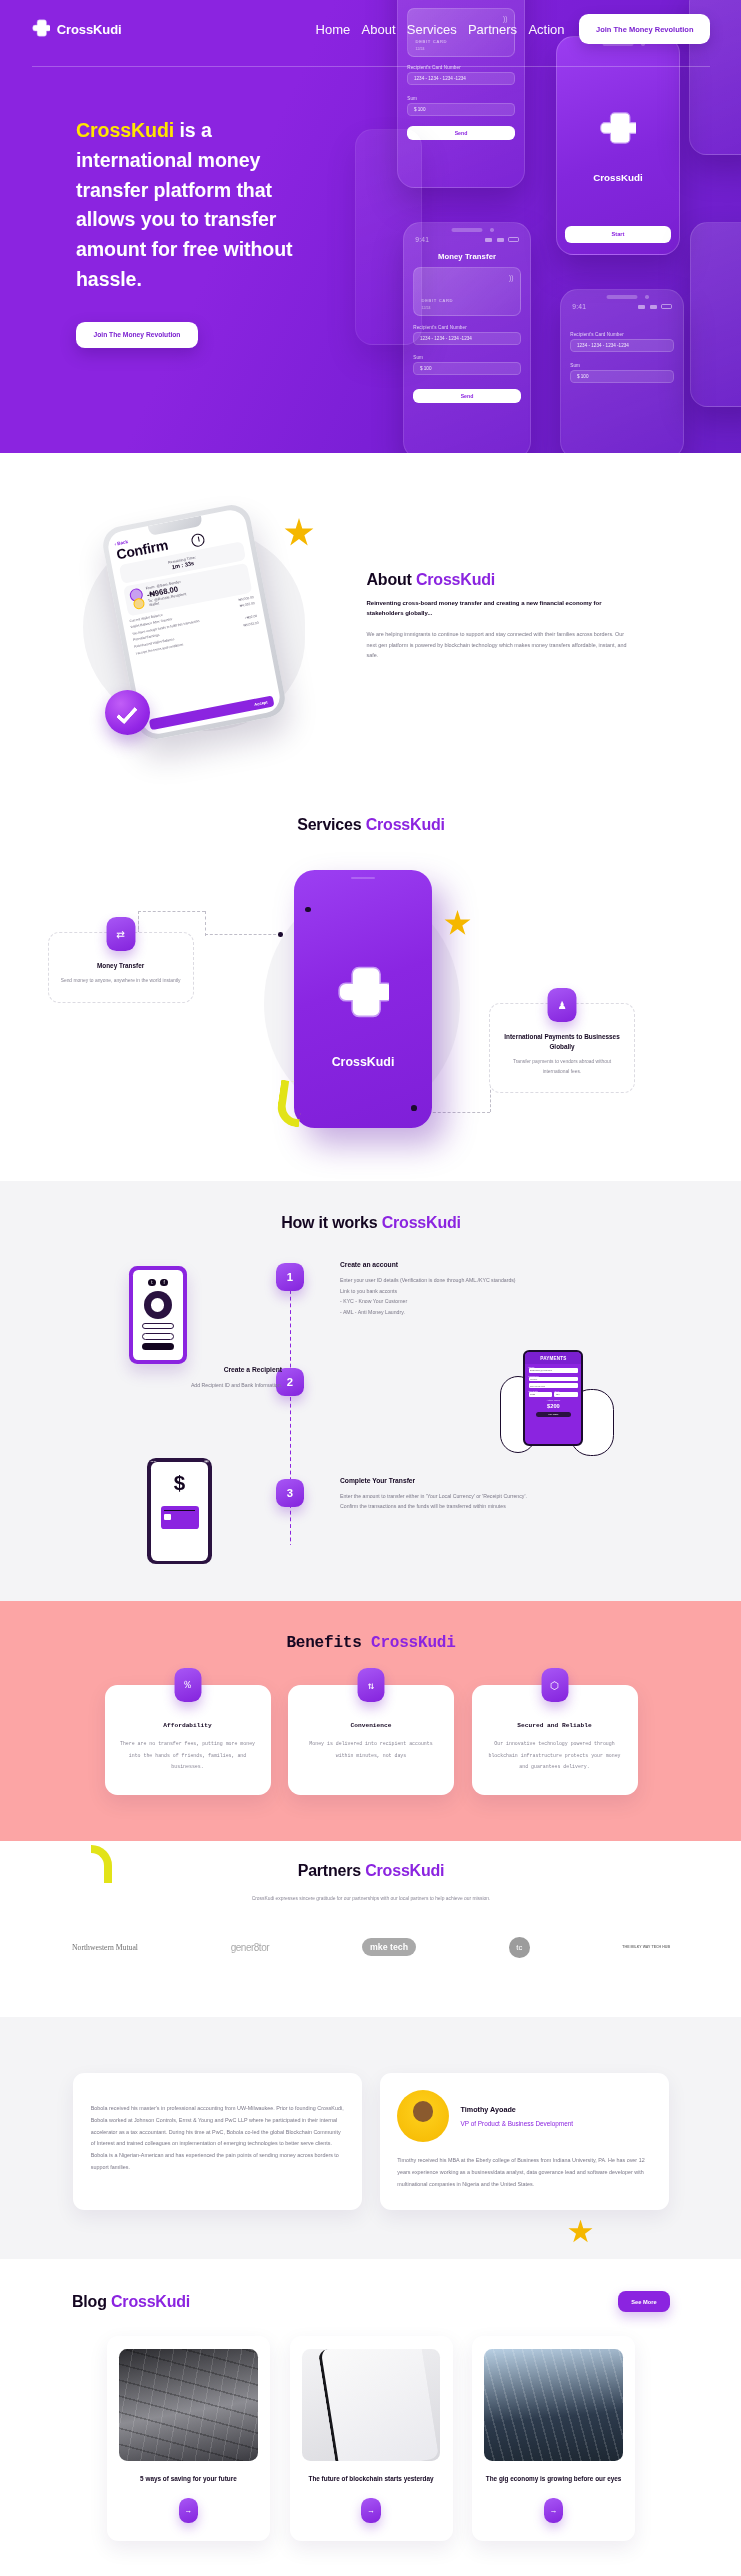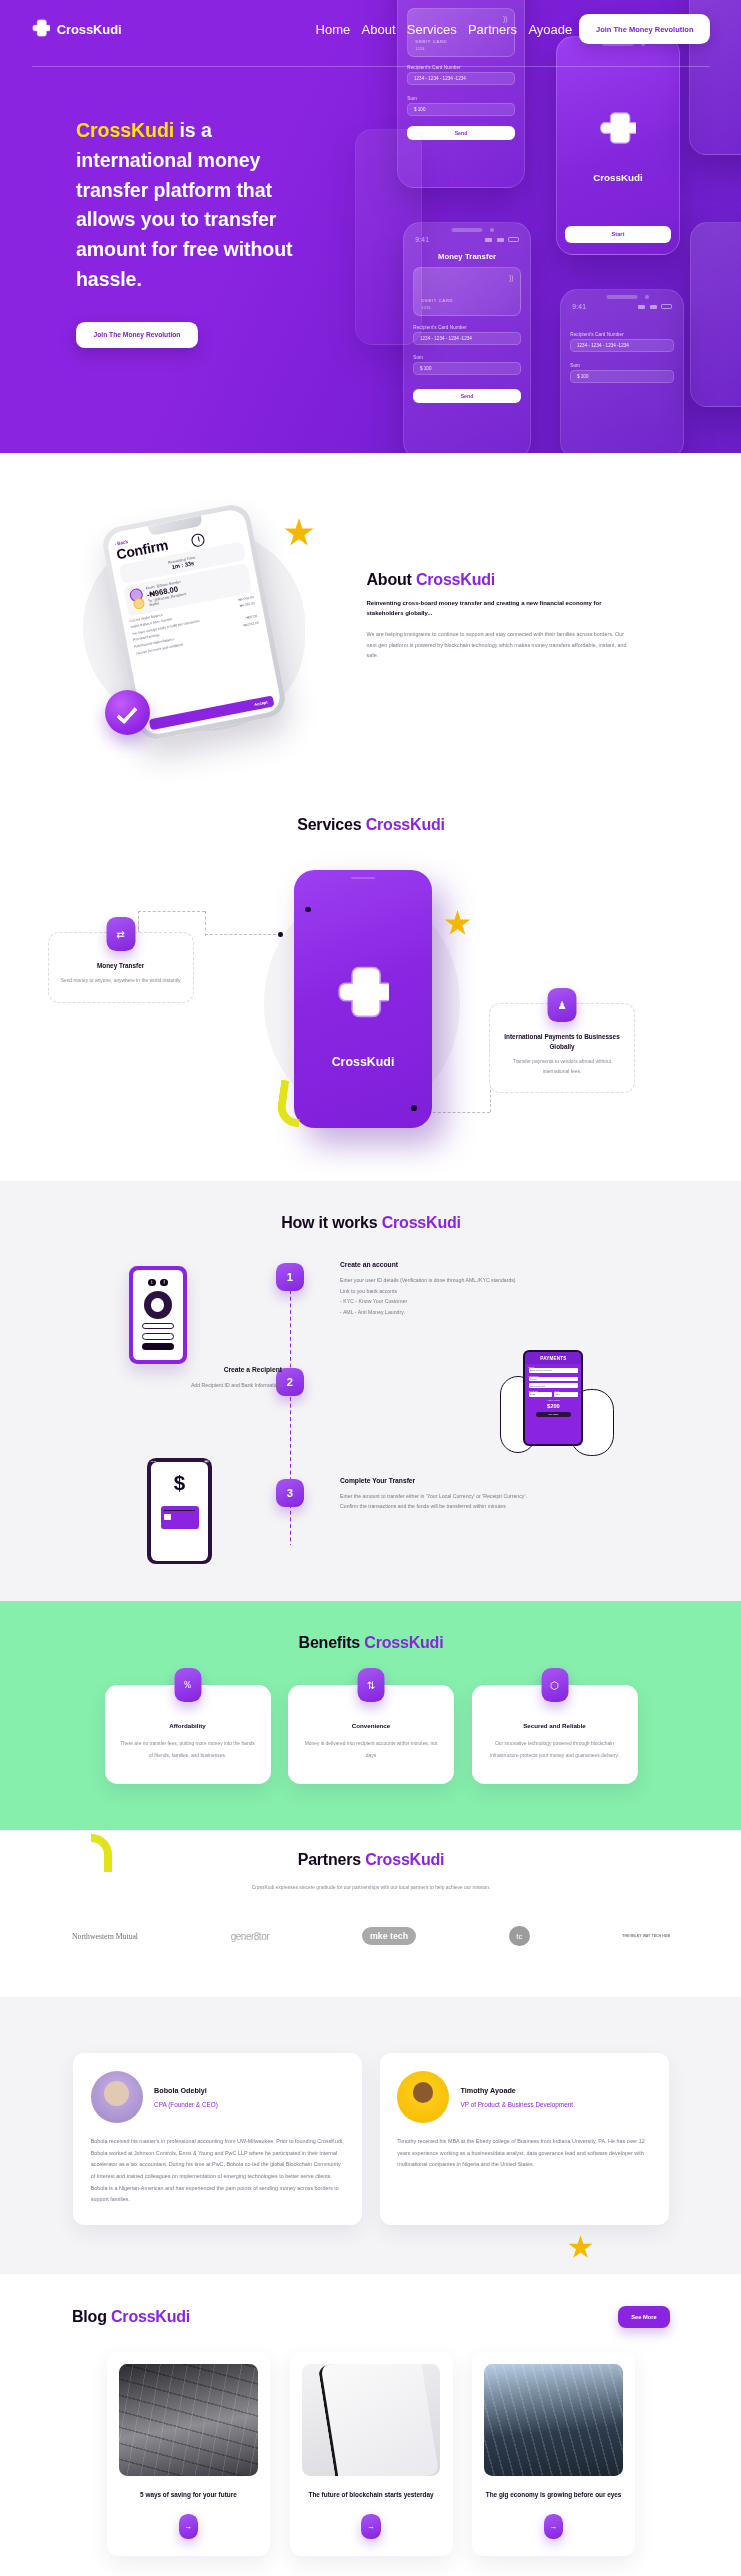--- a/index.html
+++ b/index.html
@@ -204,38 +204,38 @@
   }
   .ill-p3-screen{background:#fff;width:100%;height:100%;border-radius:6.2px;position:relative;display:flex;
     flex-direction:column;align-items:center;padding-top:11.3px;}
   .p3-status{position:absolute;top:2.1px;left:3.6px;right:3.6px;display:flex;justify-content:space-between;font-size:2.3px;color:#fff;}
   .dollar-ic{font-size:20.6px;font-weight:800;color:#140621;line-height:1;}
   .p3-card{width:38px;height:23px;background:#8B24E0;border-radius:3.1px;margin-top:12.4px;position:relative;}
   .p3-card:before{content:"";position:absolute;left:3.6px;top:3.6px;right:3.6px;height:1.5px;background:#140621;}
   .p3-card:after{content:"";position:absolute;left:3.6px;top:8.2px;width:7.2px;height:5.7px;background:#fff;border-radius:1px;}
 
   
-  .benefits{background:#86efac;padding:33px 0 46px;}
+  .benefits{background:#fca5a5;padding:33px 0 46px;font-family:Liberation Mono, monospace;}
   .ben-grid{display:flex;justify-content:center;gap:17.5px;margin-top:33px;}
   .ben-card{
     position:relative;width:166px;background:#fff;border-radius:12.4px;padding:37px 15.5px 23px;text-align:center;
     box-shadow:0 7.2px 20.6px rgba(40,10,80,.09);
   }
   .ben-ic{
     position:absolute;left:50%;transform:translateX(-50%);top:-17px;width:27px;height:34px;border-radius:9.8px;
     background:linear-gradient(160deg,#a857f5,#8423dd);display:flex;align-items:center;justify-content:center;
     color:#fff;font-size:10.3px;box-shadow:0 6.2px 11.3px rgba(120,30,200,.3);
   }
   .ben-card h4{font-size:6.2px;font-weight:800;color:#140621;margin-bottom:9.3px;}
   .ben-card p{font-size:4.9px;color:#8a8796;line-height:2.3;}
 
   
   .partners{background:#fff;padding:20.6px 0 41px;position:relative;}
   .partners-sub{font-size:4.9px;color:#8a8796;line-height:2.2;text-align:center;margin:14.4px auto 0;width:289px;}
-  .logos{display:flex;justify-content:space-between;width:598px;margin:32px auto 10px;}
+  .logos{display:flex;justify-content:space-between;width:598px;margin:32px auto 18px;}
   .logo-item{filter:grayscale(1);opacity:.72;display:flex;align-items:center;gap:3.1px;}
   .lg-nw{font-family:"Liberation Serif",serif;font-size:7.7px;color:#333;}
   .lg-gen{font-size:10px;font-weight:400;color:#888;letter-spacing:-0.5px;}
   .lg-mke{background:#888;color:#fff;font-size:8.8px;font-weight:700;padding:4.1px 8.2px;border-radius:13.4px;}
   .lg-tc{background:#777;color:#fff;width:20.6px;height:20.6px;border-radius:50%;display:flex;align-items:center;justify-content:center;font-size:7.7px;}
   .lg-milky{text-align:center;color:#444;font-size:3.6px;font-weight:700;line-height:1.3;}
 
   
   .team{background:#f4f4f6;padding:30px 0 49px;position:relative;}
   .team-grid{display:flex;justify-content:center;gap:17.5px;margin-top:26px;}
@@ -376,21 +376,21 @@
             <path d="M36 5h28a13 13 0 0 1 13 13v17h12a13 13 0 0 1 13 13v8a13 13 0 0 1-13 13H77v17a13 13 0 0 1-13 13H36a13 13 0 0 1-13-13V69H11A13 13 0 0 1-2 56v-8a13 13 0 0 1 13-13h12V18A13 13 0 0 1 36 5z" transform="translate(6,0)" fill="#fff" stroke="#c79bf5" stroke-width="3"></path>
           </svg>
         </span>
         <span class="brand-name">CrossKudi</span>
       </div>
       <div class="nav-links">
         <a href="#">Home</a>
         <a href="#">About</a>
         <a href="#">Services</a>
         <a href="#">Partners</a>
-        <a href="#">Ayoade</a>
+        <a href="#">Action</a>
       </div>
       <button class="nav-cta">Join The Money Revolution</button>
     </nav>
 
     <div class="hero-copy">
       <h1 class="hero-h1">
         <span class="yel">CrossKudi</span><span> is a international money transfer platform that allows you to transfer amount for free without hassle.</span>
       </h1>
       <button class="hero-btn">Join The Money Revolution</button>
     </div>
@@ -653,27 +653,20 @@
       </div>
       <div class="logo-item">
         <span class="lg-milky">THE MILKY WAY TECH HUB</span>
       </div>
     </div>
   </section>
 
   <section class="team">
     <div class="team-grid">
       <div class="team-card">
-        <div class="team-head">
-          <div class="team-av av1"></div>
-          <div>
-            <div class="team-name">Bobola Odebiyi</div>
-            <div class="team-role">CPA (Founder &amp; CEO)</div>
-          </div>
-        </div>
         <p class="team-bio">Bobola received his master's in professional accounting from UW-Milwaukee. Prior to founding CrossKudi, Bobola worked at Johnson Controls, Ernst &amp; Young and PwC LLP where he participated in their internal accelerator as a tax accountant. During his time at PwC, Bobola co-led the global Blockchain Community of Interest and trained colleagues on implementation of emerging technologies to better serve clients. Bobola is a Nigerian-American and has experienced the pain points of sending money across borders to support families.</p>
       </div>
       <div class="team-card">
         <div class="team-head">
           <div class="team-av av2"></div>
           <div>
             <div class="team-name">Timothy Ayoade</div>
             <div class="team-role">VP of Product &amp; Business Development</div>
           </div>
         </div>

